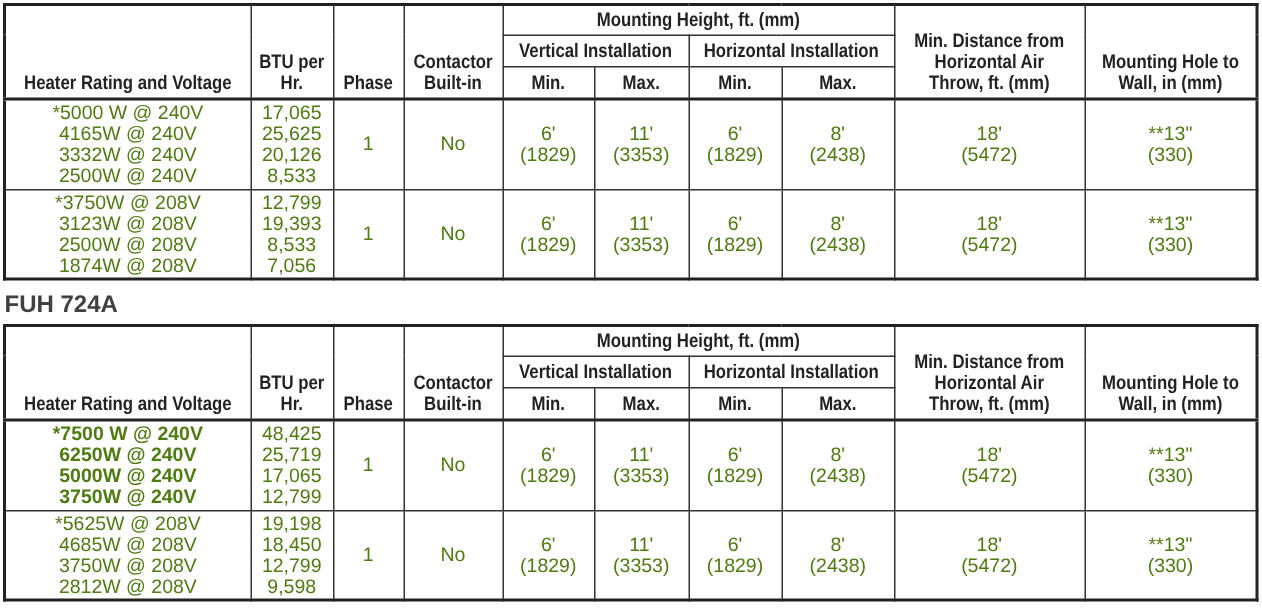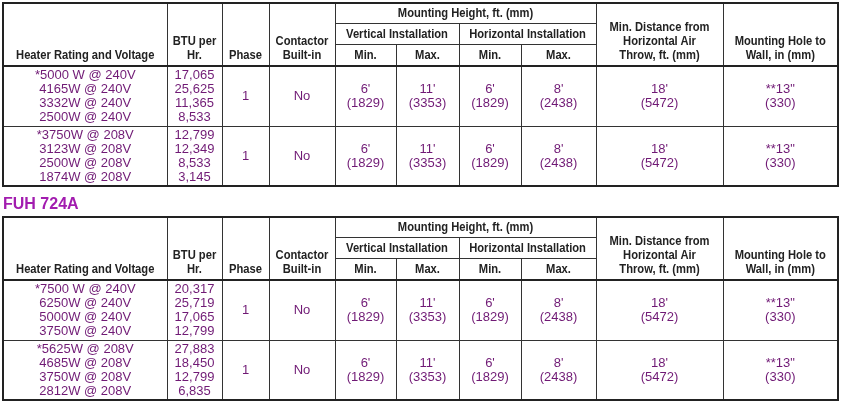--- a/index.html
+++ b/index.html
@@ -2,23 +2,23 @@
 <html><head>
 <meta charset="utf-8">
 <style>
   html,body{margin:0;padding:0;background:#fff;}
   body{width:841px;height:410px;position:relative;overflow:hidden;font-family:"Liberation Sans",sans-serif;color:#222;}
   table{border-collapse:collapse;position:absolute;left:2px;width:835px;table-layout:fixed;}
   td,th{border:1px solid #333;padding:0;text-align:center;vertical-align:middle;}
   th{font-family:"Liberation Sans",sans-serif;font-weight:bold;font-size:13px;line-height:14px;color:#222;transform:scaleX(0.86);}
   thead th{border-color:#333;}
   .outer{border:2px solid #222;}
-  td{font-size:13px;line-height:14px;color:#701a75;text-align:center;}
+  td{font-size:13px;line-height:14px;color:#4d7c0f;text-align:center;}
   .b2{border-bottom:2px solid #222;}
-  .title{position:absolute;left:3px;top:195px;font-weight:bold;font-size:16px;color:#a21caf;}
+  .title{position:absolute;left:3px;top:195px;font-weight:bold;font-size:16px;color:#404040;}
   .lines div{white-space:nowrap;}
   .hdr-h1{height:20px;}
   .hdr-h2{height:21px;}
   .hdr-h3{height:22px;}
   .data-row{height:60px;}
 </style>
 </head>
 <body>
 
 <div id="root">
@@ -73,21 +73,21 @@
         <tr class="data-row">
           <td class="lines" style="line-height: 14px;">
             <div>*5000 W @ 240V</div>
             <div>4165W @ 240V</div>
             <div>3332W @ 240V</div>
             <div>2500W @ 240V</div>
           </td>
           <td class="lines">
             <div>17,065</div>
             <div>25,625</div>
-            <div>11,365</div>
+            <div>20,126</div>
             <div>8,533</div>
           </td>
           <td>1</td>
           <td>No</td>
           <td class="lines">
             <div>6'</div>
             <div>(1829)</div>
           </td>
           <td class="lines">
             <div>11'</div>
@@ -112,23 +112,23 @@
         </tr>
         <tr class="data-row">
           <td class="lines" style="line-height: 14px;">
             <div>*3750W @ 208V</div>
             <div>3123W @ 208V</div>
             <div>2500W @ 208V</div>
             <div>1874W @ 208V</div>
           </td>
           <td class="lines">
             <div>12,799</div>
-            <div>12,349</div>
+            <div>19,393</div>
             <div>8,533</div>
-            <div>3,145</div>
+            <div>7,056</div>
           </td>
           <td>1</td>
           <td>No</td>
           <td class="lines">
             <div>6'</div>
             <div>(1829)</div>
           </td>
           <td class="lines">
             <div>11'</div>
             <div>(3353)</div>
@@ -195,28 +195,28 @@
     </tr>
     <tr class="hdr-h3 b2">
       <th><span>Min.</span></th>
       <th><span>Max.</span></th>
       <th><span>Min.</span></th>
       <th><span>Max.</span></th>
     </tr>
   </thead>
   <tbody>
         <tr class="data-row">
-          <td class="lines" style="line-height: 14px;">
+          <td class="lines" style="line-height: 14px; font-weight: bold;">
             <div>*7500 W @ 240V</div>
             <div>6250W @ 240V</div>
             <div>5000W @ 240V</div>
             <div>3750W @ 240V</div>
           </td>
           <td class="lines">
-            <div>20,317</div>
+            <div>48,425</div>
             <div>25,719</div>
             <div>17,065</div>
             <div>12,799</div>
           </td>
           <td>1</td>
           <td>No</td>
           <td class="lines">
             <div>6'</div>
             <div>(1829)</div>
           </td>
@@ -242,24 +242,24 @@
           </td>
         </tr>
         <tr class="data-row">
           <td class="lines" style="line-height: 14px;">
             <div>*5625W @ 208V</div>
             <div>4685W @ 208V</div>
             <div>3750W @ 208V</div>
             <div>2812W @ 208V</div>
           </td>
           <td class="lines">
-            <div>27,883</div>
+            <div>19,198</div>
             <div>18,450</div>
             <div>12,799</div>
-            <div>6,835</div>
+            <div>9,598</div>
           </td>
           <td>1</td>
           <td>No</td>
           <td class="lines">
             <div>6'</div>
             <div>(1829)</div>
           </td>
           <td class="lines">
             <div>11'</div>
             <div>(3353)</div>

